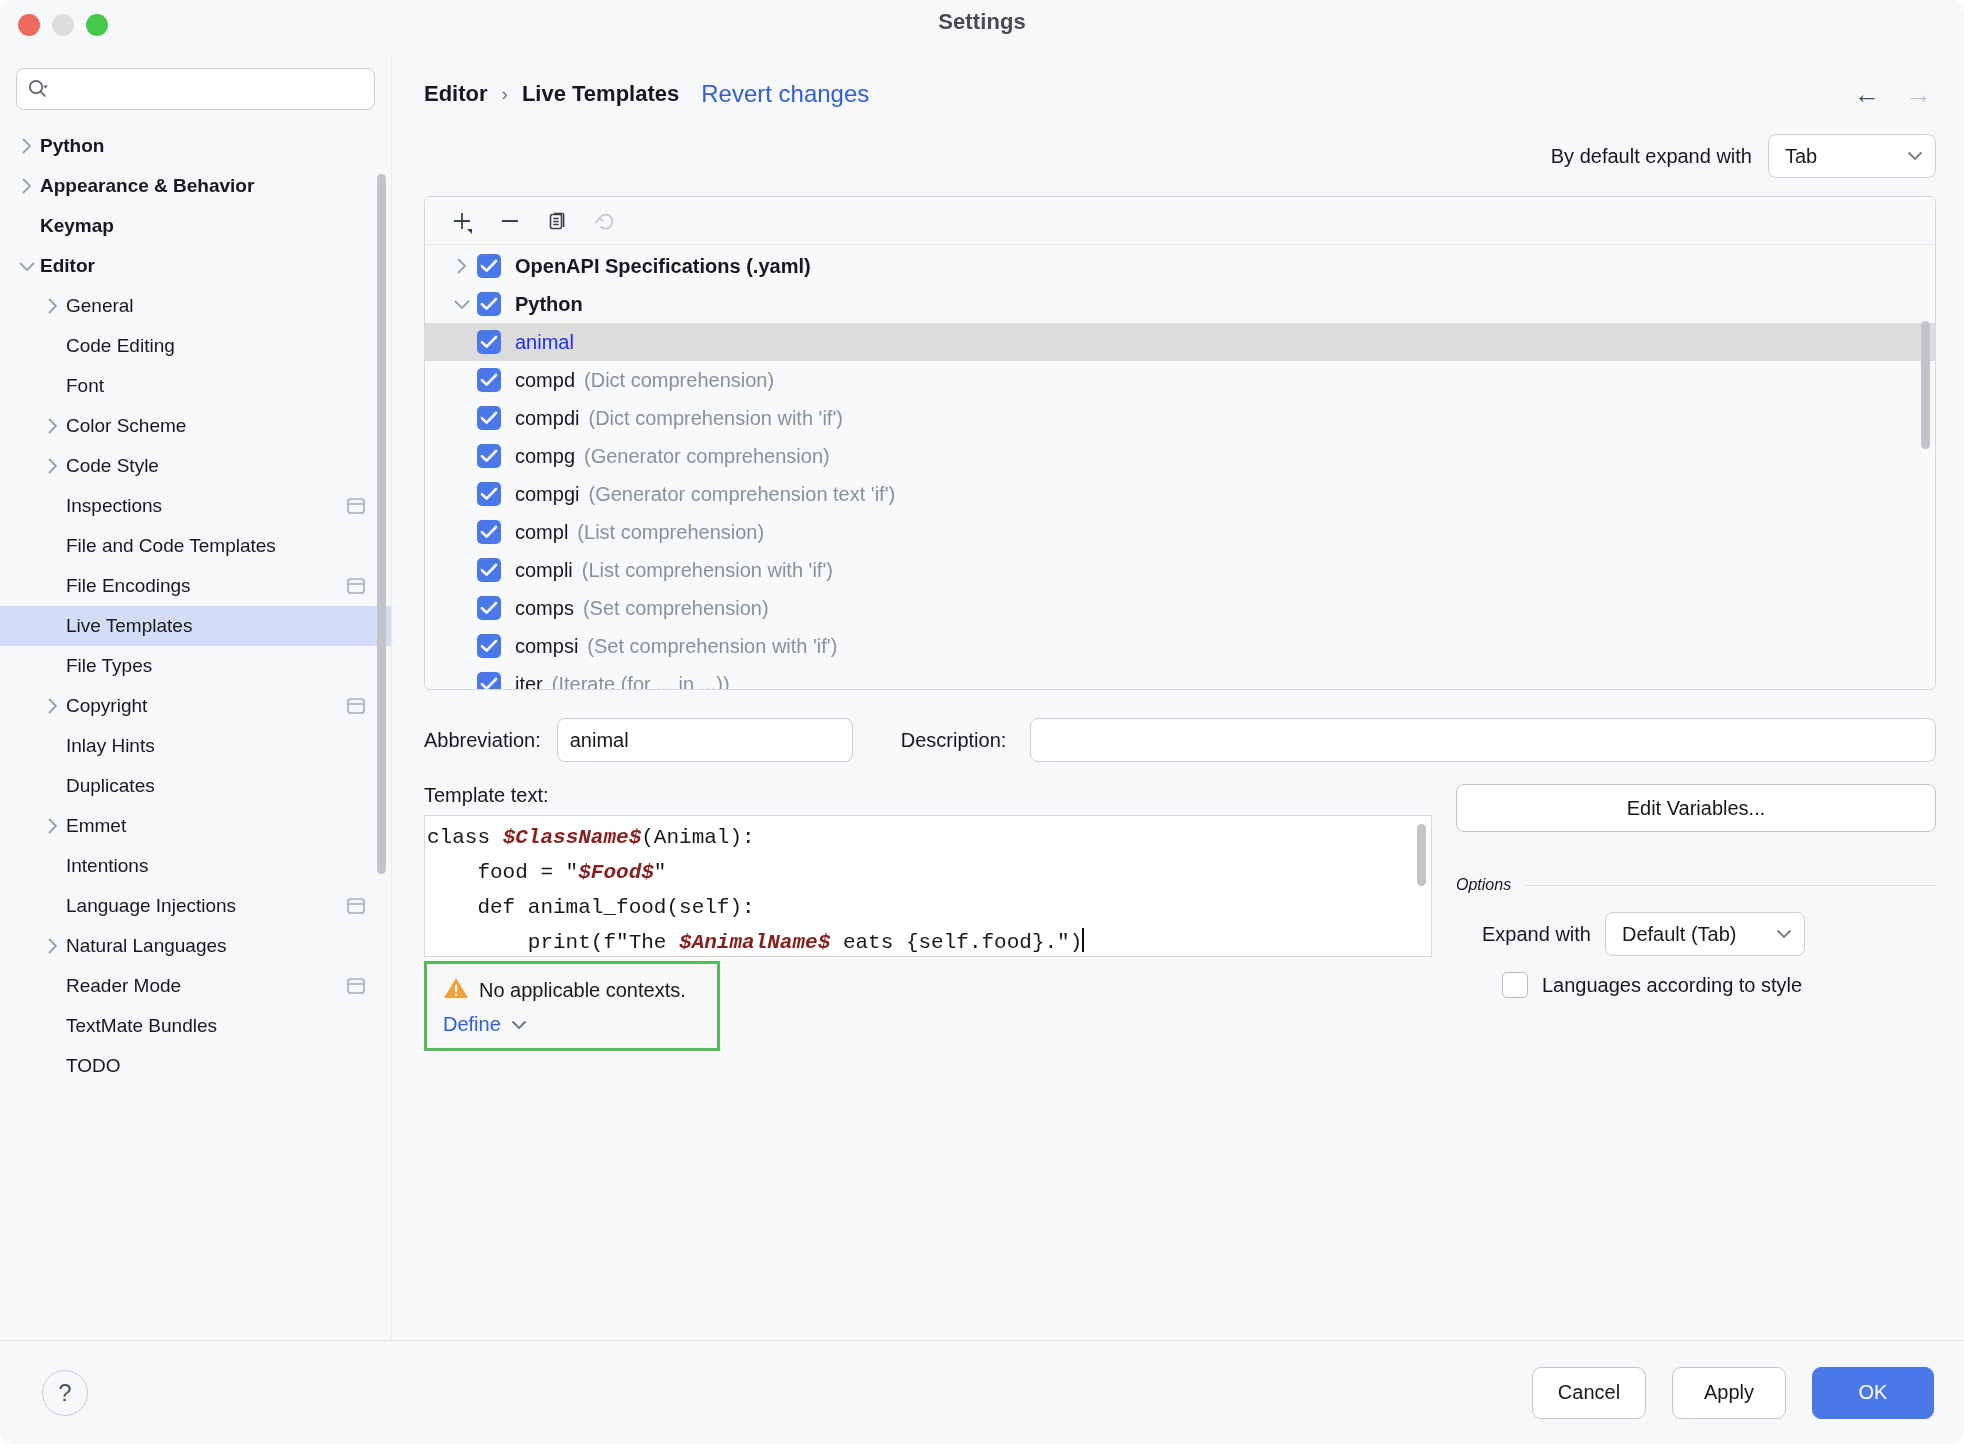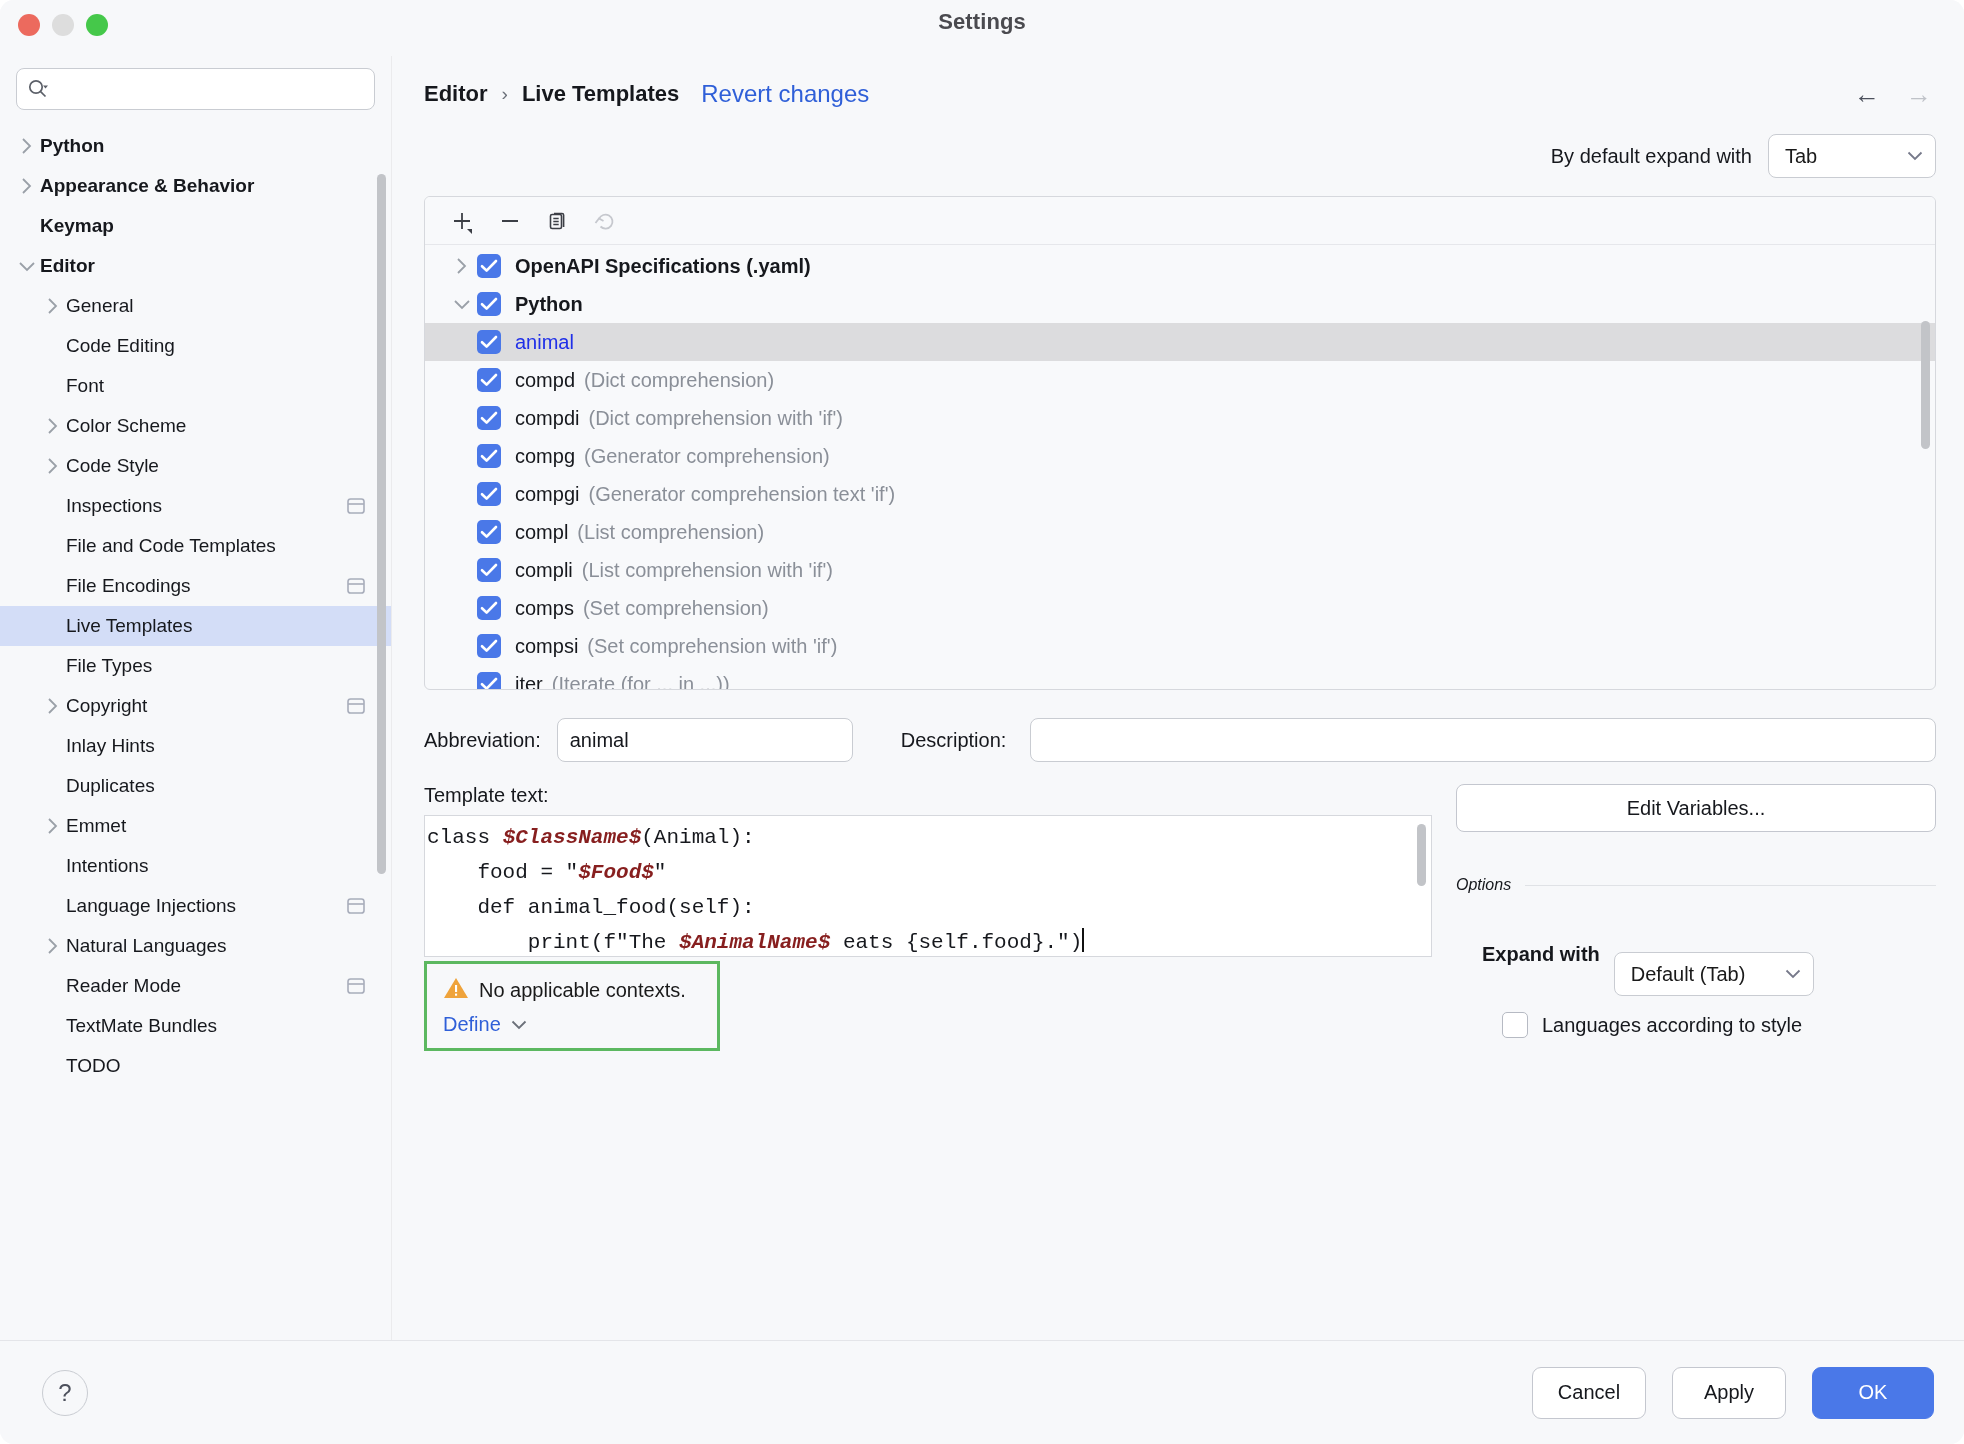--- a/index.html
+++ b/index.html
@@ -319,22 +319,22 @@
   #edit-variables-button { width: 100%; }
 
   .options-head {
     display: flex; align-items: center; gap: 14px;
     margin-top: 44px; margin-bottom: 18px;
   }
   .options-head .t { font-size: 16px; color: #16181d; font-style: italic; }
   .options-head .rule { flex: 1; height: 1px; background: #e0e2e6; }
 
   .opt-row { display: flex; align-items: center; gap: 14px; margin-bottom: 16px; }
-  .opt-row .fld-label { margin-left: 26px; font-weight: bold; }
-  #expand-with-combo { min-width: 200px; margin-top: 40px; }
+  .opt-row .fld-label { margin-left: 26px; }
+  #expand-with-combo { min-width: 200px; }
 
   .check-row { display: flex; align-items: center; gap: 14px; margin-left: 46px; }
   .checkbox-empty {
     width: 26px; height: 26px; border-radius: 5px;
     background: #ffffff; border: 1px solid #b6bac3; flex: none; cursor: pointer;
   }
   .check-label { font-size: 20px; color: #16181d; }
 
   
   .footer {

